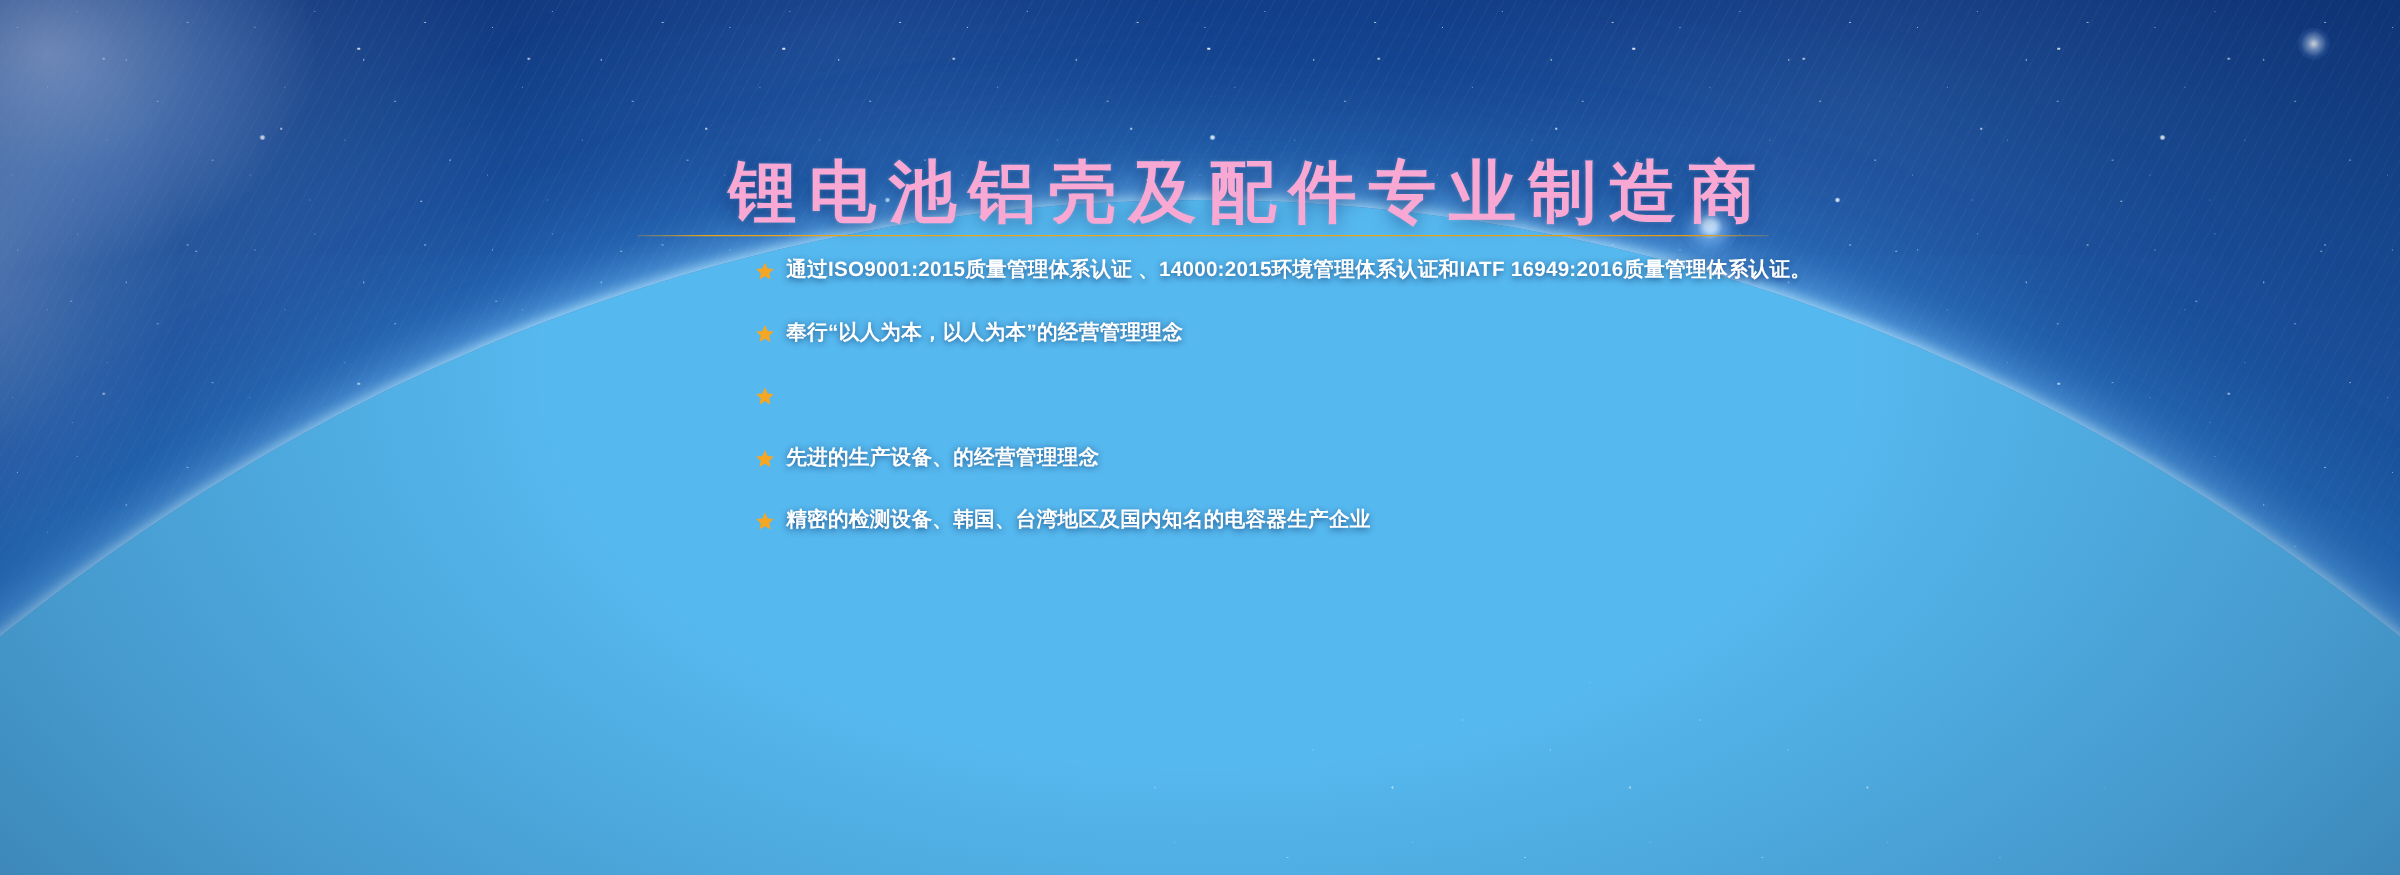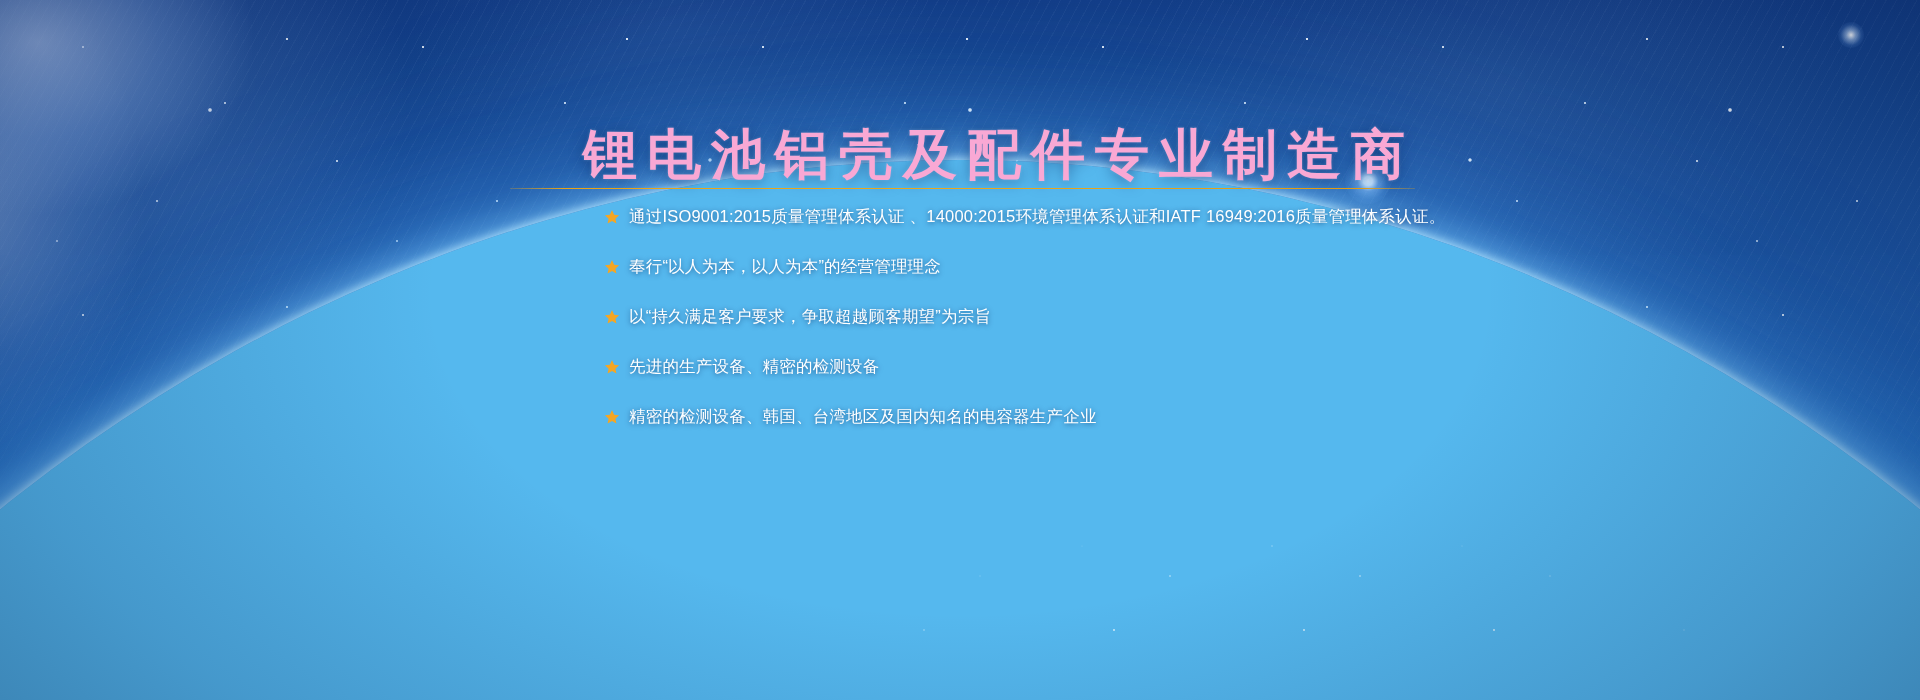--- a/index.html
+++ b/index.html
@@ -223,20 +223,21 @@
     left: 604px;
     top: 198px;
     width: 1260px;
   }
   .bullet {
     display: flex;
     align-items: center;
     height: 38px;
     margin-bottom: 12px;
     white-space: nowrap;
+    font-weight: bold;
   }
   .bullet .star-icon {
     flex: 0 0 auto;
     width: 16px;
     height: 16px;
     margin-right: 9px;
     display: block;
   }
   .bullet .btext {
     color: #ffffff;
@@ -288,28 +289,27 @@
         <svg class="star-icon" viewBox="0 0 24 24">
           <polygon points="12,1.6 15.2,8.6 22.6,9.4 17.1,14.5 18.6,21.9 12,18.1 5.4,21.9 6.9,14.5 1.4,9.4 8.8,8.6" fill="#f5a623"></polygon>
         </svg>
         <span class="btext">奉行“以人为本，以人为本”的经营管理理念</span>
       </div>
 
       <div class="bullet">
         <svg class="star-icon" viewBox="0 0 24 24">
           <polygon points="12,1.6 15.2,8.6 22.6,9.4 17.1,14.5 18.6,21.9 12,18.1 5.4,21.9 6.9,14.5 1.4,9.4 8.8,8.6" fill="#f5a623"></polygon>
         </svg>
-        <span class="btext">以“持久满足客户要求，争取超越顾客期望”为宗旨</span>
-      </div>
-
-      <div class="bullet">
-        <svg class="star-icon" viewBox="0 0 24 24">
-          <polygon points="12,1.6 15.2,8.6 22.6,9.4 17.1,14.5 18.6,21.9 12,18.1 5.4,21.9 6.9,14.5 1.4,9.4 8.8,8.6" fill="#f5a623"></polygon>
-        </svg>
-        <span class="btext">先进的生产设备、精密的检测设备</span>
+      </div>
+
+      <div class="bullet">
+        <svg class="star-icon" viewBox="0 0 24 24">
+          <polygon points="12,1.6 15.2,8.6 22.6,9.4 17.1,14.5 18.6,21.9 12,18.1 5.4,21.9 6.9,14.5 1.4,9.4 8.8,8.6" fill="#f5a623"></polygon>
+        </svg>
+        <span class="btext">先进的生产设备、的经营管理理念</span>
       </div>
 
       <div class="bullet">
         <svg class="star-icon" viewBox="0 0 24 24">
           <polygon points="12,1.6 15.2,8.6 22.6,9.4 17.1,14.5 18.6,21.9 12,18.1 5.4,21.9 6.9,14.5 1.4,9.4 8.8,8.6" fill="#f5a623"></polygon>
         </svg>
         <span class="btext">精密的检测设备、韩国、台湾地区及国内知名的电容器生产企业</span>
       </div>
 
     </div>

